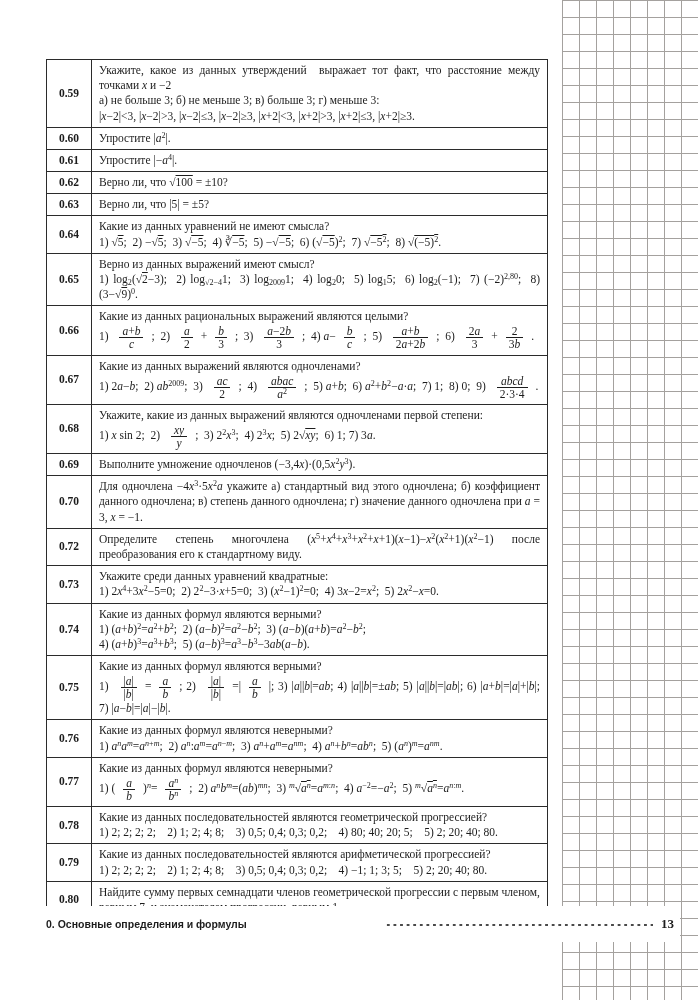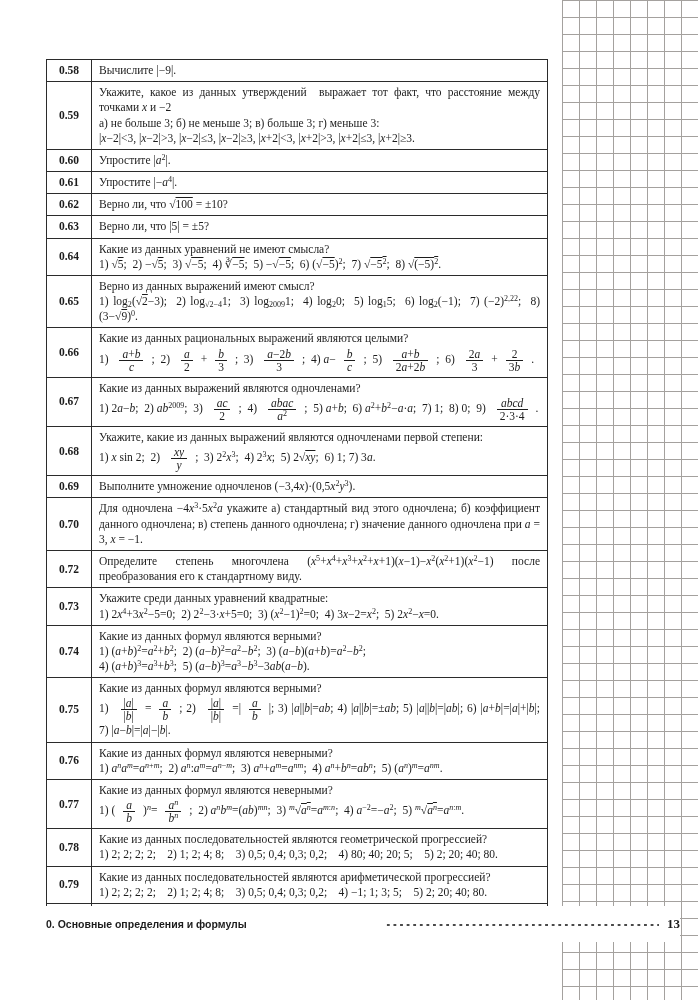--- a/index.html
+++ b/index.html
@@ -42,37 +42,31 @@
     margin-left:46px;
     font-family:"Liberation Sans","DejaVu Sans",sans-serif;
     font-size:10.5px;font-weight:bold;white-space:nowrap;
   }
   .fspacer{width:138px;flex:0 0 auto;}
   .fdots{
     flex:1 1 auto;height:4px;align-self:center;margin:2px 8px 0 0;
     background-image:radial-gradient(circle,#4a4a4a 1.1px,transparent 1.4px);
     background-size:6.6px 4px;background-position:left center;background-repeat:repeat-x;
   }
-  .fpage{font-size:13px;font-weight:bold;}
+  .fpage{font-size:13px;font-weight:bold;padding-right:6px;}
 </style>
 </head>
 <body>
 
 <div class="page">
   <div class="grid-strip"></div>
 
   <table class="problems">
     <tbody id="rows">
         <tr>
-          <td class="num">0.58</td>
-          <td class="body">
-            <div class="line">Вычислите |−9|.</div>
-          </td>
-        </tr>
-        <tr>
           <td class="num">0.59</td>
           <td class="body">
             <div class="line">Укажите, какое из данных утверждений&nbsp; выражает тот факт, что расстояние между точками <i>x</i> и −2</div>
             <div class="line">а) не больше 3; б) не меньше 3; в) больше 3; г) меньше 3:</div>
             <div class="line">|<i>x</i>−2|&lt;3, |<i>x</i>−2|&gt;3, |<i>x</i>−2|≤3, |<i>x</i>−2|≥3, |<i>x</i>+2|&lt;3, |<i>x</i>+2|&gt;3, |<i>x</i>+2|≤3, |<i>x</i>+2|≥3.</div>
           </td>
         </tr>
         <tr>
           <td class="num">0.60</td>
           <td class="body">
@@ -101,21 +95,21 @@
           <td class="num">0.64</td>
           <td class="body">
             <div class="line">Какие из данных уравнений не имеют смысла?</div>
             <div class="line">1) √<span class="ovl">5</span>;&nbsp;  2) −√<span class="ovl">5</span>;&nbsp;  3) √<span class="ovl">−5</span>;&nbsp;  4) ∛<span class="ovl">−5</span>;&nbsp;  5) −√<span class="ovl">−5</span>;&nbsp;  6) (√<span class="ovl">−5</span>)<sup>2</sup>;&nbsp;  7) √<span class="ovl">−5<sup>2</sup></span>;&nbsp;  8) √<span class="ovl">(−5)<sup>2</sup></span>.</div>
           </td>
         </tr>
         <tr>
           <td class="num">0.65</td>
           <td class="body">
             <div class="line">Верно из данных выражений имеют смысл?</div>
-            <div class="line">1) log<sub>2</sub>(√<span class="ovl">2</span>−3);&nbsp; 2) log<sub>√2−4</sub>1;&nbsp; 3) log<sub>2009</sub>1;&nbsp; 4) log<sub>2</sub>0;&nbsp; 5) log<sub>1</sub>5;&nbsp; 6) log<sub>2</sub>(−1);&nbsp; 7) (−2)<sup>2,22</sup>;&nbsp; 8) (3−√<span class="ovl">9</span>)<sup>0</sup>.</div>
+            <div class="line">1) log<sub>2</sub>(√<span class="ovl">2</span>−3);&nbsp; 2) log<sub>√2−4</sub>1;&nbsp; 3) log<sub>2009</sub>1;&nbsp; 4) log<sub>2</sub>0;&nbsp; 5) log<sub>1</sub>5;&nbsp; 6) log<sub>2</sub>(−1);&nbsp; 7) (−2)<sup>2,80</sup>;&nbsp; 8) (3−√<span class="ovl">9</span>)<sup>0</sup>.</div>
           </td>
         </tr>
         <tr>
           <td class="num">0.66</td>
           <td class="body">
             <div class="line">Какие из данных рациональных выражений являются целыми?</div>
             <div class="line">1) <span class="fr"><span class="fn"><i>a</i>+<i>b</i></span><span class="fd"><i>c</i></span></span>;&nbsp;  2) <span class="fr"><span class="fn"><i>a</i></span><span class="fd">2</span></span>+<span class="fr"><span class="fn"><i>b</i></span><span class="fd">3</span></span>;&nbsp;  3) <span class="fr"><span class="fn"><i>a</i>−2<i>b</i></span><span class="fd">3</span></span>;&nbsp;  4) <i>a</i>−<span class="fr"><span class="fn"><i>b</i></span><span class="fd"><i>c</i></span></span>;&nbsp;  5) <span class="fr"><span class="fn"><i>a</i>+<i>b</i></span><span class="fd">2<i>a</i>+2<i>b</i></span></span>;&nbsp;  6) <span class="fr"><span class="fn">2<i>a</i></span><span class="fd">3</span></span>+<span class="fr"><span class="fn">2</span><span class="fd">3<i>b</i></span></span>.</div>
           </td>
         </tr>
         <tr>

